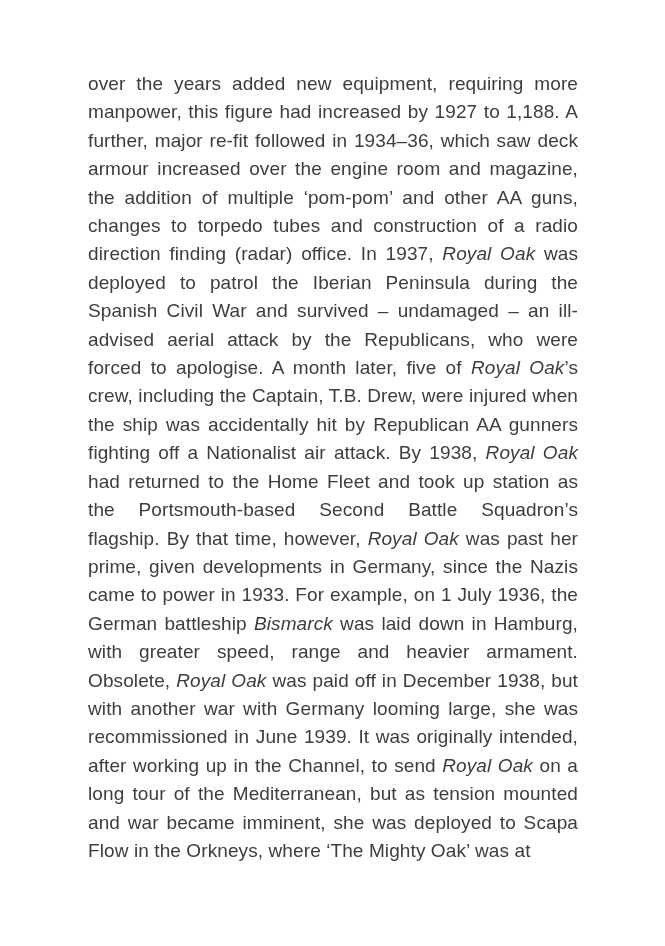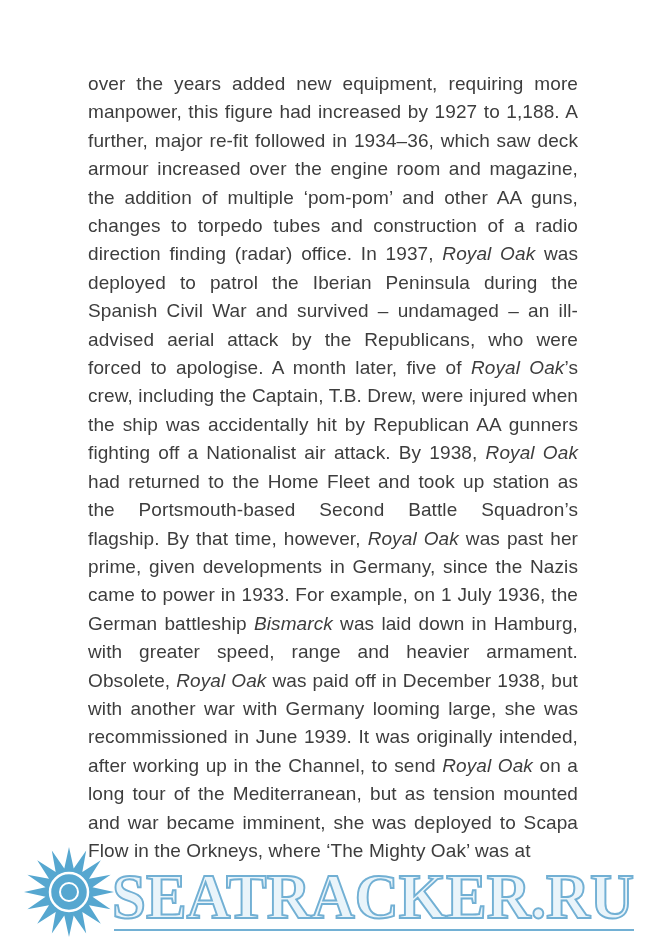--- a/index.html
+++ b/index.html
@@ -45,27 +45,14 @@
     font-weight: bold;
   }
 </style>
 </head>
 <body>
 
 <div class="page">
 
   <p class="body-text" id="paragraph"><span>over the years added new equipment, requiring more manpower, this figure had increased by 1927 to 1,188. A further, major re-fit followed in 1934–36, which saw deck armour increased over the engine room and magazine, the addition of multiple ‘pom-pom’ and other AA guns, changes to torpedo tubes and construction of a radio direction finding (radar) office. In 1937, </span><span class="italic">Royal Oak</span><span> was deployed to patrol the Iberian Peninsula during the Spanish Civil War and survived – undamaged – an ill-advised aerial attack by the Republicans, who were forced to apologise. A month later, five of </span><span class="italic">Royal Oak</span><span>’s crew, including the Captain, T.B. Drew, were injured when the ship was accidentally hit by Republican AA gunners fighting off a Nationalist air attack. By 1938, </span><span class="italic">Royal Oak</span><span> had returned to the Home Fleet and took up station as the Portsmouth-based Second Battle Squadron’s flagship. By that time, however, </span><span class="italic">Royal Oak</span><span> was past her prime, given developments in Germany, since the Nazis came to power in 1933. For example, on 1 July 1936, the German battleship </span><span class="italic">Bismarck</span><span> was laid down in Hamburg, with greater speed, range and heavier armament. Obsolete, </span><span class="italic">Royal Oak</span><span> was paid off in December 1938, but with another war with Germany looming large, she was recommissioned in June 1939. It was originally intended, after working up in the Channel, to send </span><span class="italic">Royal Oak</span><span> on a long tour of the Mediterranean, but as tension mounted and war became imminent, she was deployed to Scapa Flow in the Orkneys, where ‘The Mighty Oak’ was at</span></p>
 
-  <div class="watermark">
-    <svg width="622" height="96" viewBox="0 0 622 96">
-
-      <g>
-        <polygon id="sun-poly" points="92.0,48.0 70.5,52.7 88.6,65.2 67.0,61.3 78.8,79.8 60.3,68.0 64.2,89.6 51.7,71.5 47.0,93.0 42.3,71.5 29.8,89.6 33.7,68.0 15.2,79.8 27.0,61.3 5.4,65.2 23.5,52.7 2.0,48.0 23.5,43.3 5.4,30.8 27.0,34.7 15.2,16.2 33.7,28.0 29.8,6.4 42.3,24.5 47.0,3.0 51.7,24.5 64.2,6.4 60.3,28.0 78.8,16.2 67.0,34.7 88.6,30.8 70.5,43.3" fill="#56a7d0"></polygon>
-        <circle cx="47" cy="48" r="19" fill="none" stroke="#ffffff" stroke-width="2.5"></circle>
-        <circle cx="47" cy="48" r="9" fill="none" stroke="#ffffff" stroke-width="2"></circle>
-      </g>
-
-      <text class="wm-text" x="90" y="74" font-size="64" textLength="522" lengthAdjust="spacingAndGlyphs" fill="#e9f4fa" stroke="#72b0d4" stroke-width="2">SEATRACKER.RU</text>
-      <line x1="92" y1="86" x2="612" y2="86" stroke="#72b0d4" stroke-width="2"></line>
-    </svg>
-  </div>
 
 </div>
 
 </body></html>

